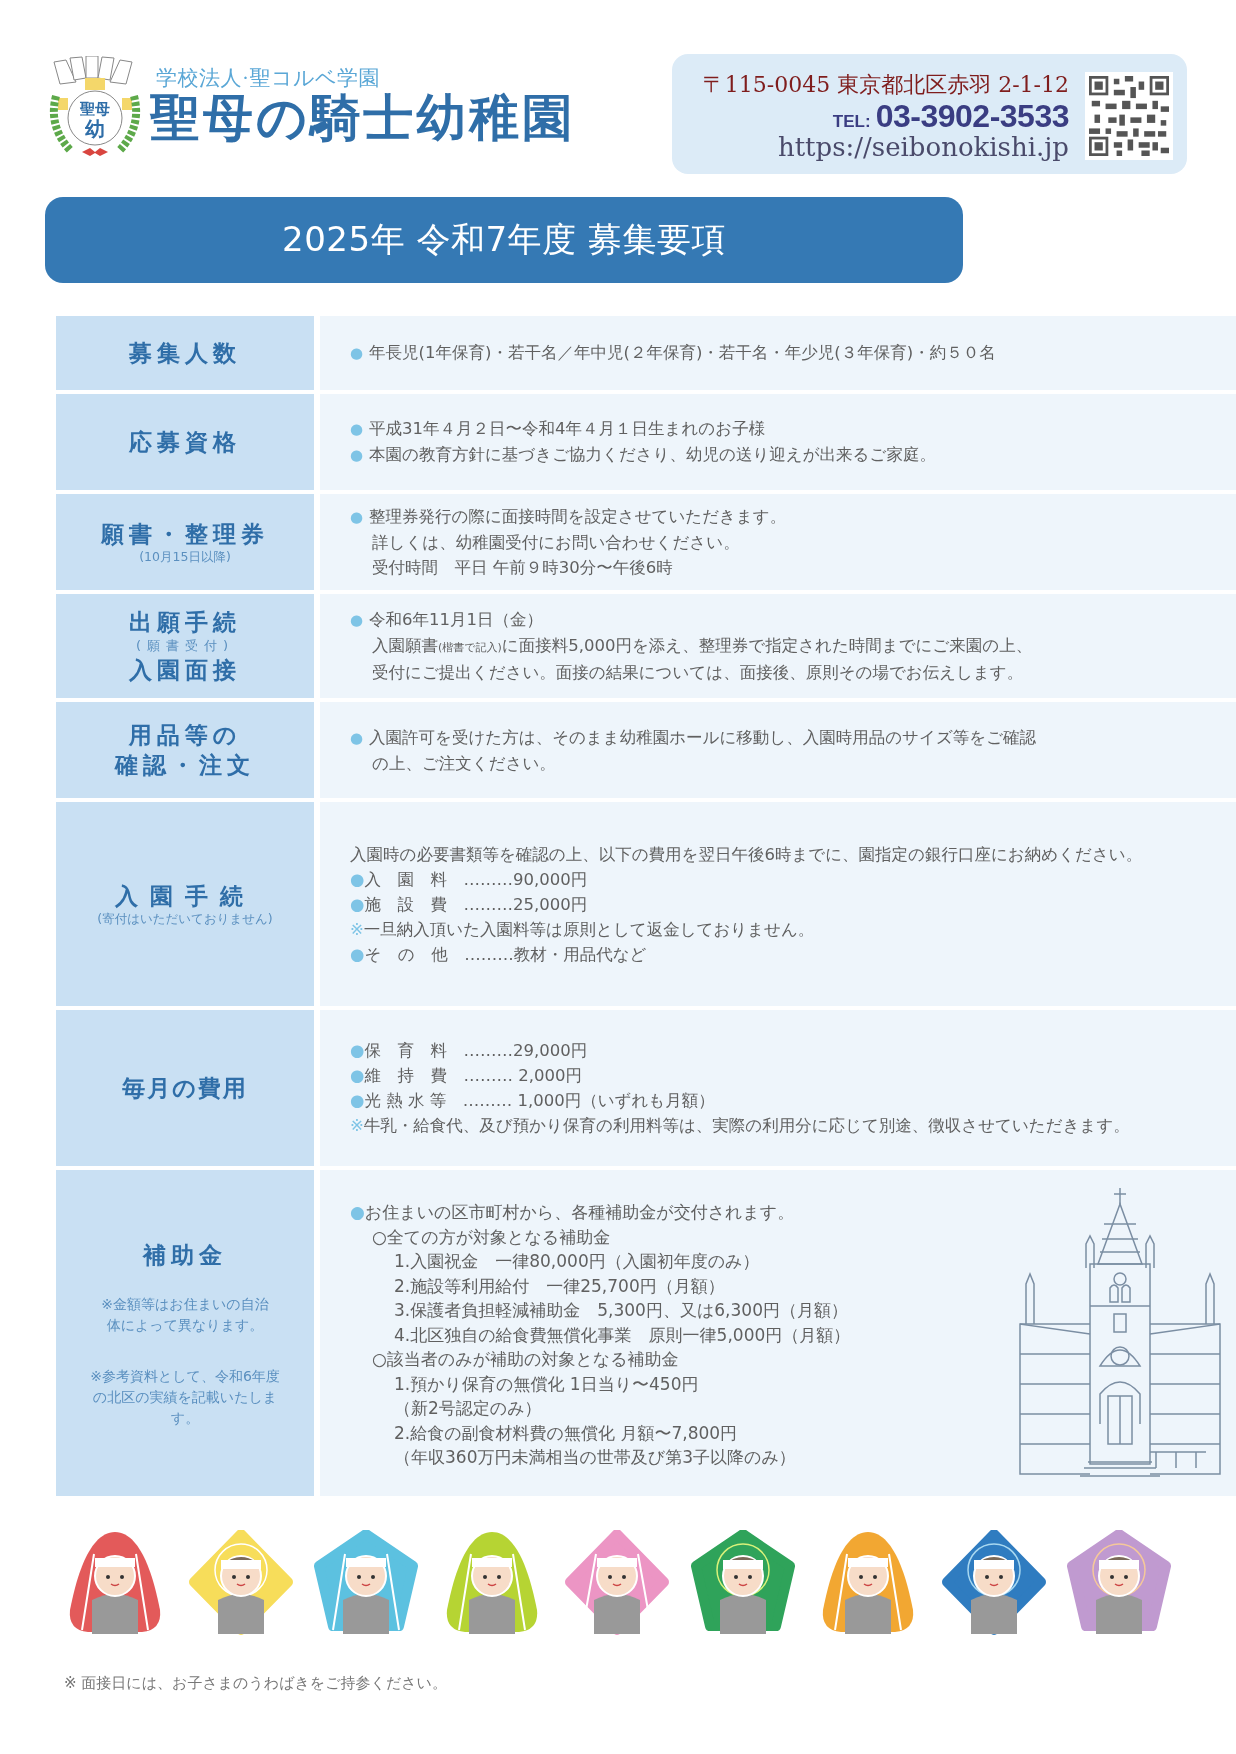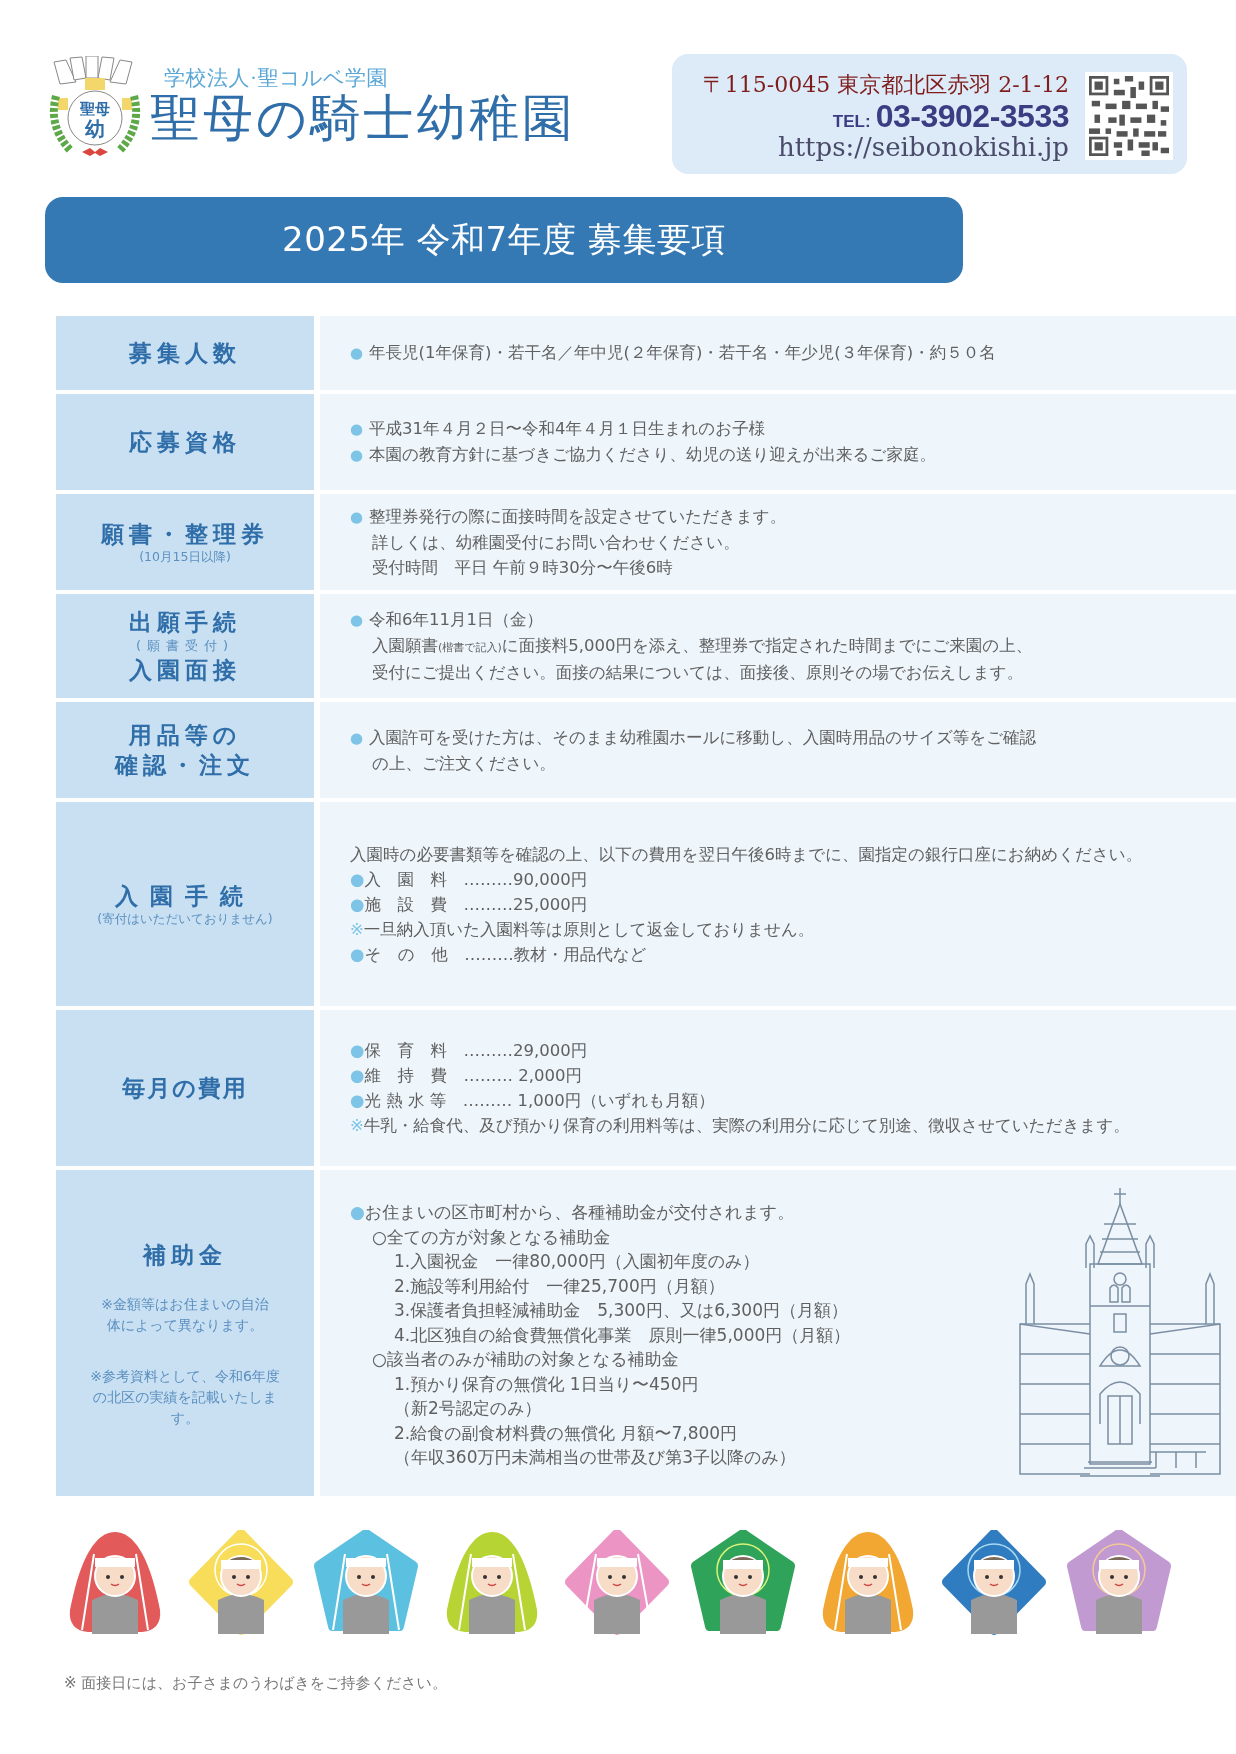--- a/index.html
+++ b/index.html
@@ -2,22 +2,22 @@
 <html><head>
 <meta charset="utf-8">
 <style>
   * { box-sizing: border-box; margin: 0; padding: 0; }
   html, body { width: 1236px; height: 1754px; background: #ffffff; overflow: hidden; }
   body { position: relative; font-family: "DejaVu Sans", "Liberation Sans", sans-serif; color: #555; }
 
   
   .header { position: absolute; left: 0; top: 0; width: 1236px; height: 190px; }
   .emblem { position: absolute; left: 46px; top: 56px; width: 98px; height: 104px; }
-  .school-corp { position: absolute; left: 164px; top: 64px; font-size: 21px; color: #5aa7d6; font-family: Liberation Serif, serif; letter-spacing: 0.5px; }
-  .school-name { position: absolute; left: 150px; top: 88px; font-size: 50px; font-weight: normal; color: #2f6ea8; font-family: "DejaVu Serif", serif; letter-spacing: 3px; line-height: 60px; }
+  .school-corp { position: absolute; left: 156px; top: 64px; font-size: 21px; color: #5aa7d6; font-family: Liberation Serif, serif; letter-spacing: 0.5px; }
+  .school-name { position: absolute; left: 150px; top: 88px; font-size: 50px; font-weight: bold; color: #2f6ea8; font-family: "DejaVu Serif", serif; letter-spacing: 3px; line-height: 60px; }
 
   .contact-box { position: absolute; left: 672px; top: 54px; width: 515px; height: 120px; background: #dcebf7; border-radius: 16px; }
   .address { position: absolute; right: 118px; top: 16px; font-size: 22px; color: #7f1d1d; font-family: "DejaVu Serif", serif; white-space: nowrap; }
   .tel-row { position: absolute; right: 118px; top: 44px; white-space: nowrap; color: #3a3d82; }
   .tel-label { font-size: 17px; font-weight: bold; font-family: "Liberation Sans", sans-serif; }
   .tel-number { font-size: 32px; font-weight: bold; font-family: "Liberation Sans", sans-serif; letter-spacing: -0.5px; }
   .url { position: absolute; right: 118px; top: 78px; font-size: 26px; color: #4a4a6a; font-family: "DejaVu Serif", serif; white-space: nowrap; }
   .qr { position: absolute; right: 14px; top: 18px; width: 88px; height: 88px; background: #fff; padding: 4px; }
 
   

